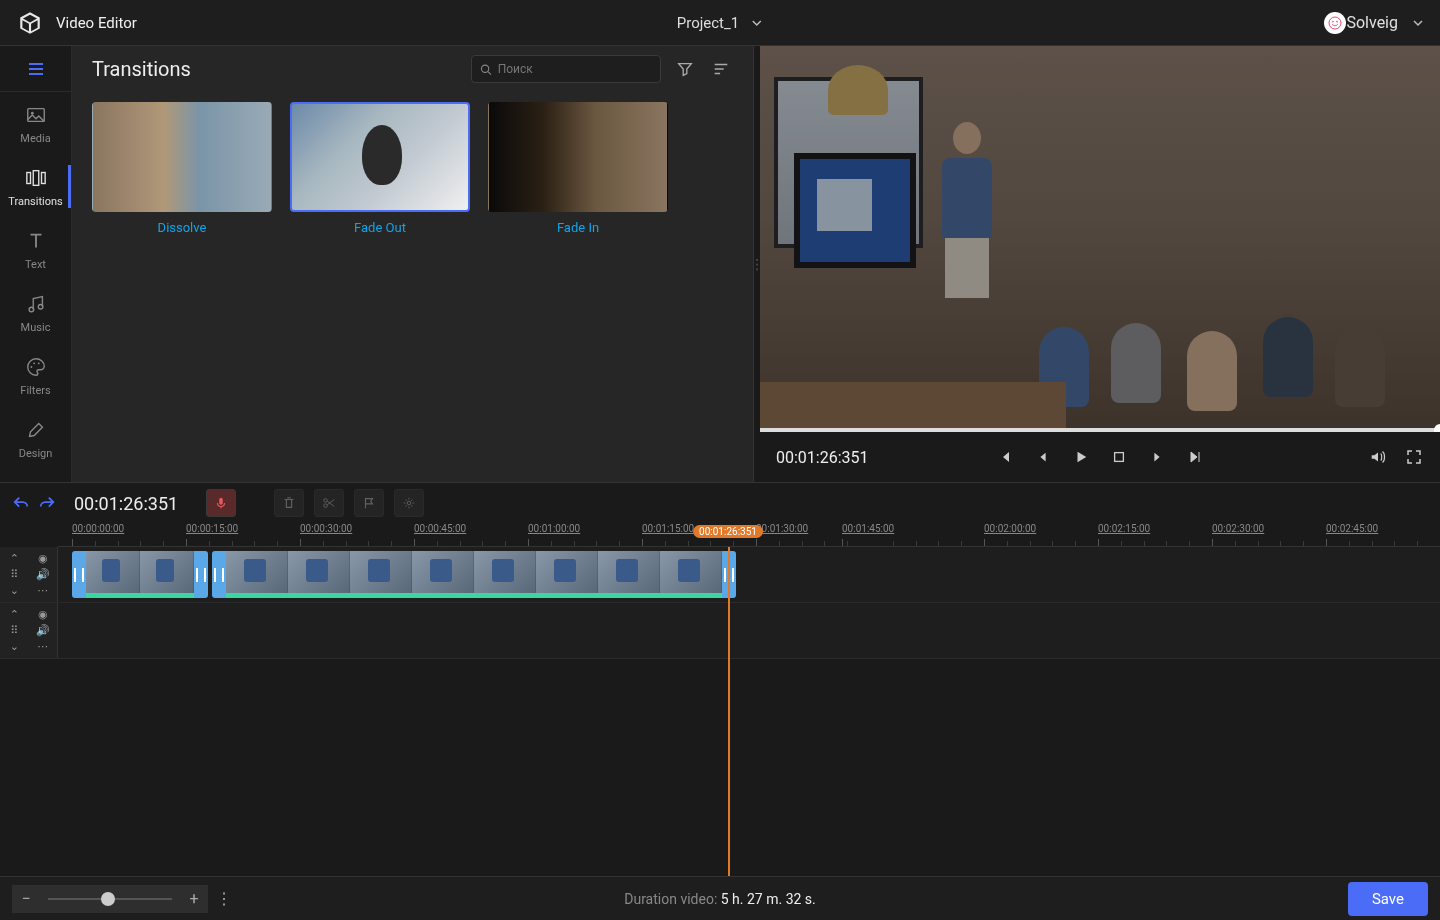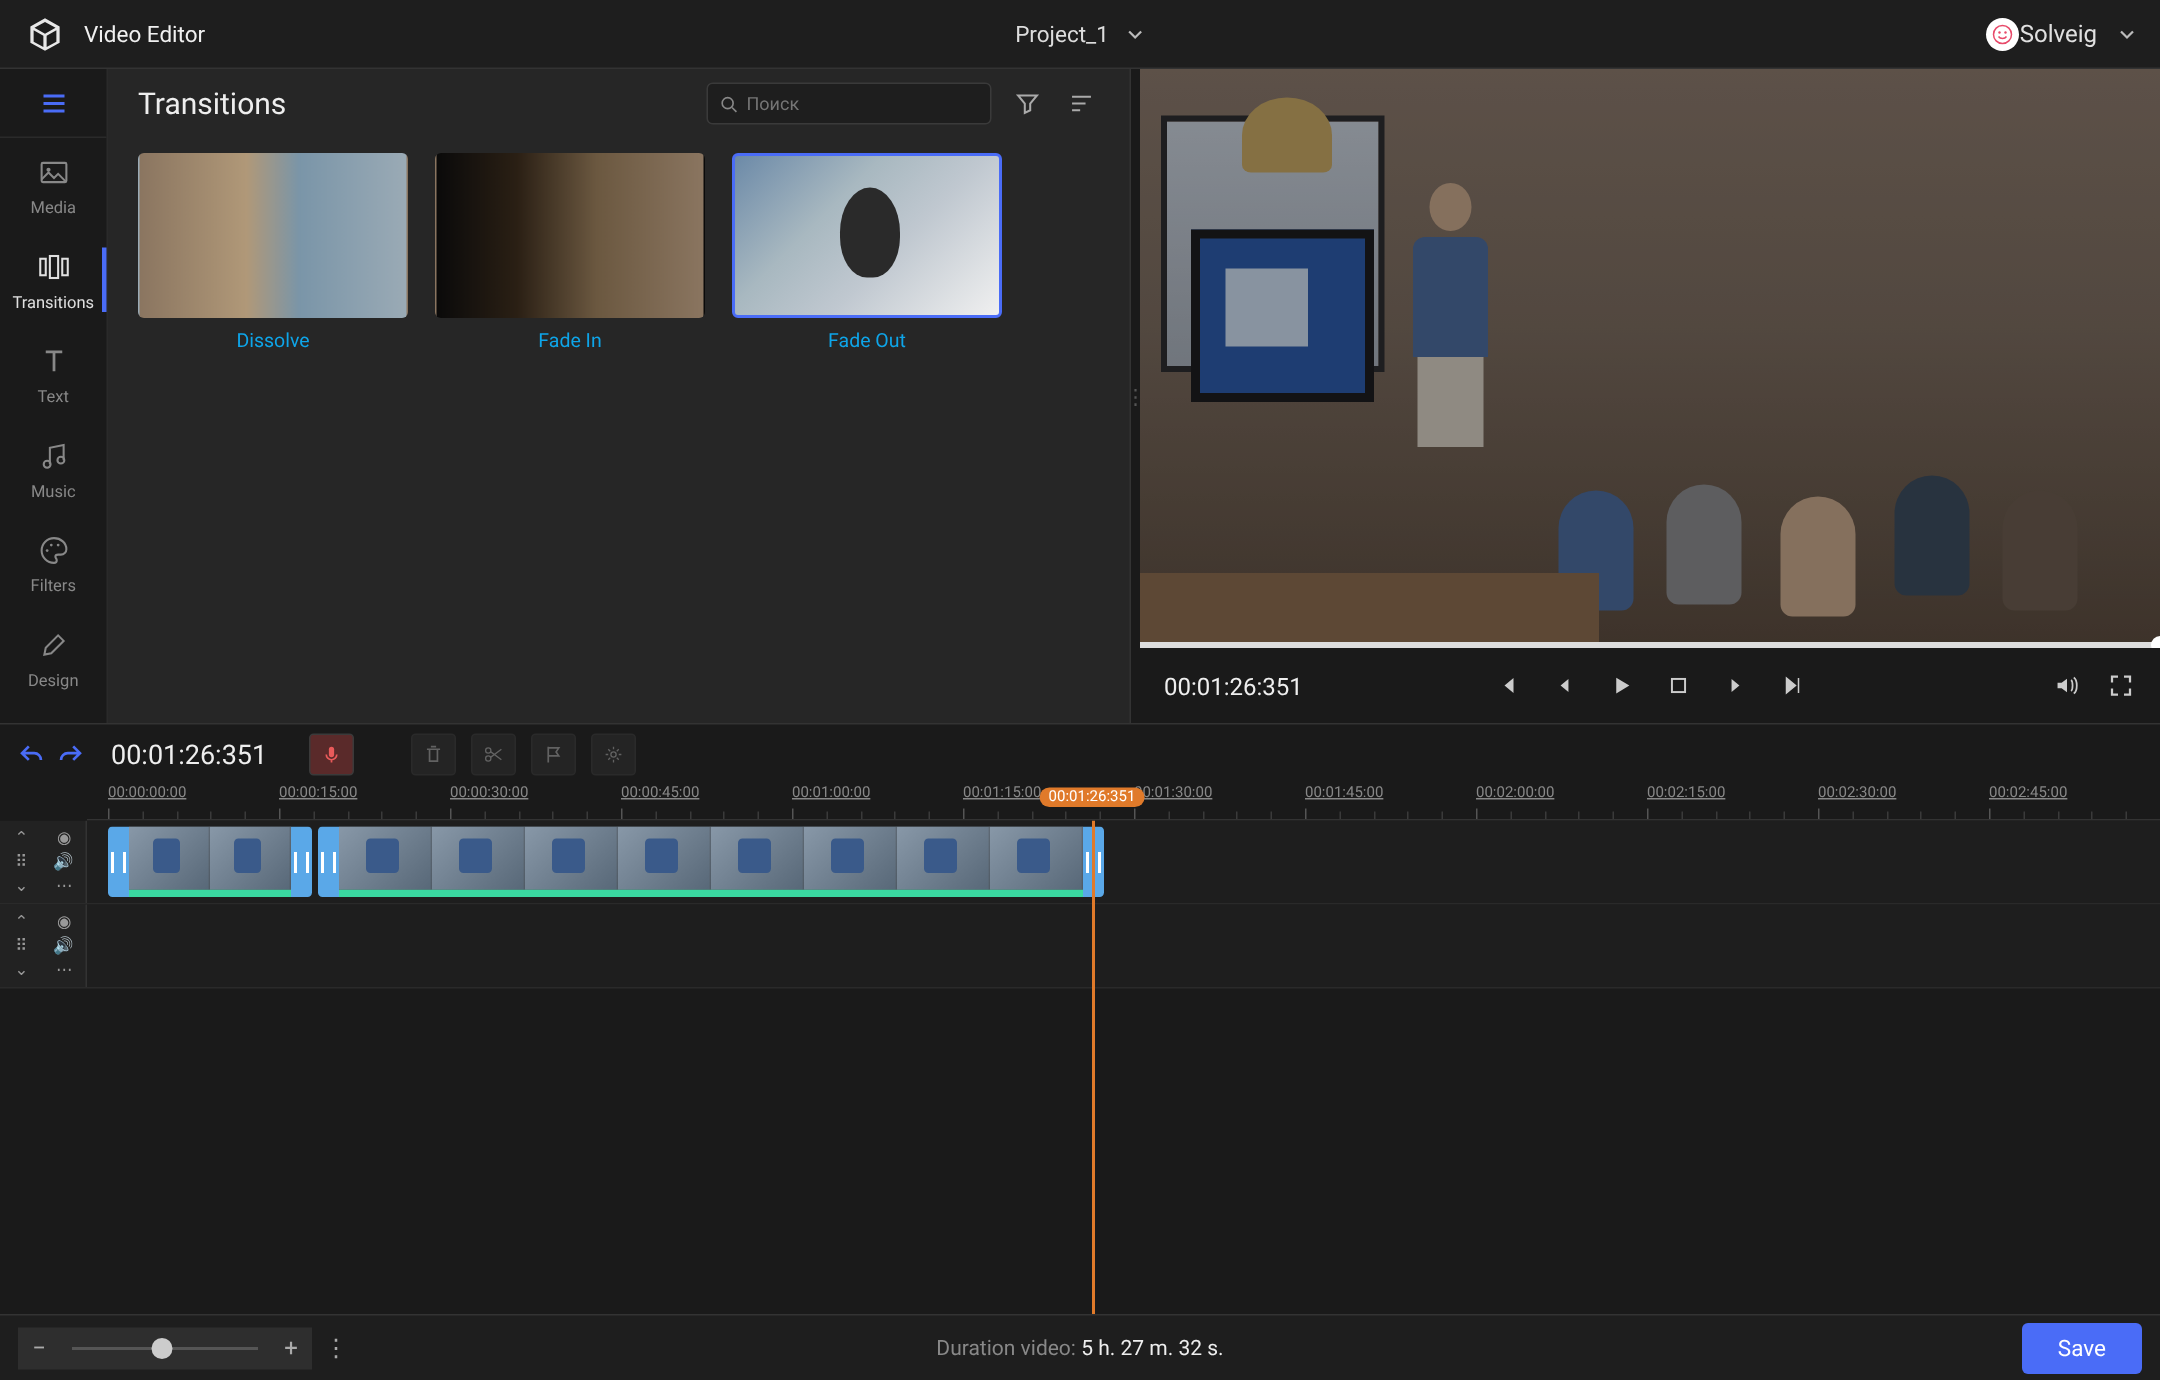--- a/index.html
+++ b/index.html
@@ -244,27 +244,27 @@
         <svg width="18" height="18" viewBox="0 0 20 20">
             <path d="M3 5h14M3 10h10M3 15h6" stroke="currentColor" stroke-width="1.5"></path>
           </svg>
       </div>
     </div>
     <div class="cards">
       <div class="card">
         <div class="thumb th-dissolve"></div>
         <div class="card-label">Dissolve</div>
       </div>
+      <div class="card selected">
+        <div class="thumb th-fadeout"></div>
+        <div class="card-label">Fade Out</div>
+      </div>
       <div class="card">
         <div class="thumb th-fadein"></div>
         <div class="card-label">Fade In</div>
-      </div>
-      <div class="card selected">
-        <div class="thumb th-fadeout"></div>
-        <div class="card-label">Fade Out</div>
       </div>
     </div>
   </div>
 
   <div class="splitter"></div>
 
   <div class="preview">
     <div class="preview-img">
       <div class="scene-wall"></div>
       <div class="scene-win"></div>
@@ -417,21 +417,21 @@
       <div class="tl-tick" style="left: 584px;">00:01:15:00</div>
       <div class="tl-sub" style="left: 606.8px;"></div>
       <div class="tl-sub" style="left: 629.6px;"></div>
       <div class="tl-sub" style="left: 652.4px;"></div>
       <div class="tl-sub" style="left: 675.2px;"></div>
       <div class="tl-tick" style="left: 698px;">00:01:30:00</div>
       <div class="tl-sub" style="left: 720.8px;"></div>
       <div class="tl-sub" style="left: 743.6px;"></div>
       <div class="tl-sub" style="left: 766.4px;"></div>
       <div class="tl-sub" style="left: 789.2px;"></div>
-      <div class="tl-tick" style="left: 812px;">00:01:45:00</div>
+      <div class="tl-tick" style="left: 784px;">00:01:45:00</div>
       <div class="tl-sub" style="left: 834.8px;"></div>
       <div class="tl-sub" style="left: 857.6px;"></div>
       <div class="tl-sub" style="left: 880.4px;"></div>
       <div class="tl-sub" style="left: 903.2px;"></div>
       <div class="tl-tick" style="left: 926px;">00:02:00:00</div>
       <div class="tl-sub" style="left: 948.8px;"></div>
       <div class="tl-sub" style="left: 971.6px;"></div>
       <div class="tl-sub" style="left: 994.4px;"></div>
       <div class="tl-sub" style="left: 1017.2px;"></div>
       <div class="tl-tick" style="left: 1040px;">00:02:15:00</div>

